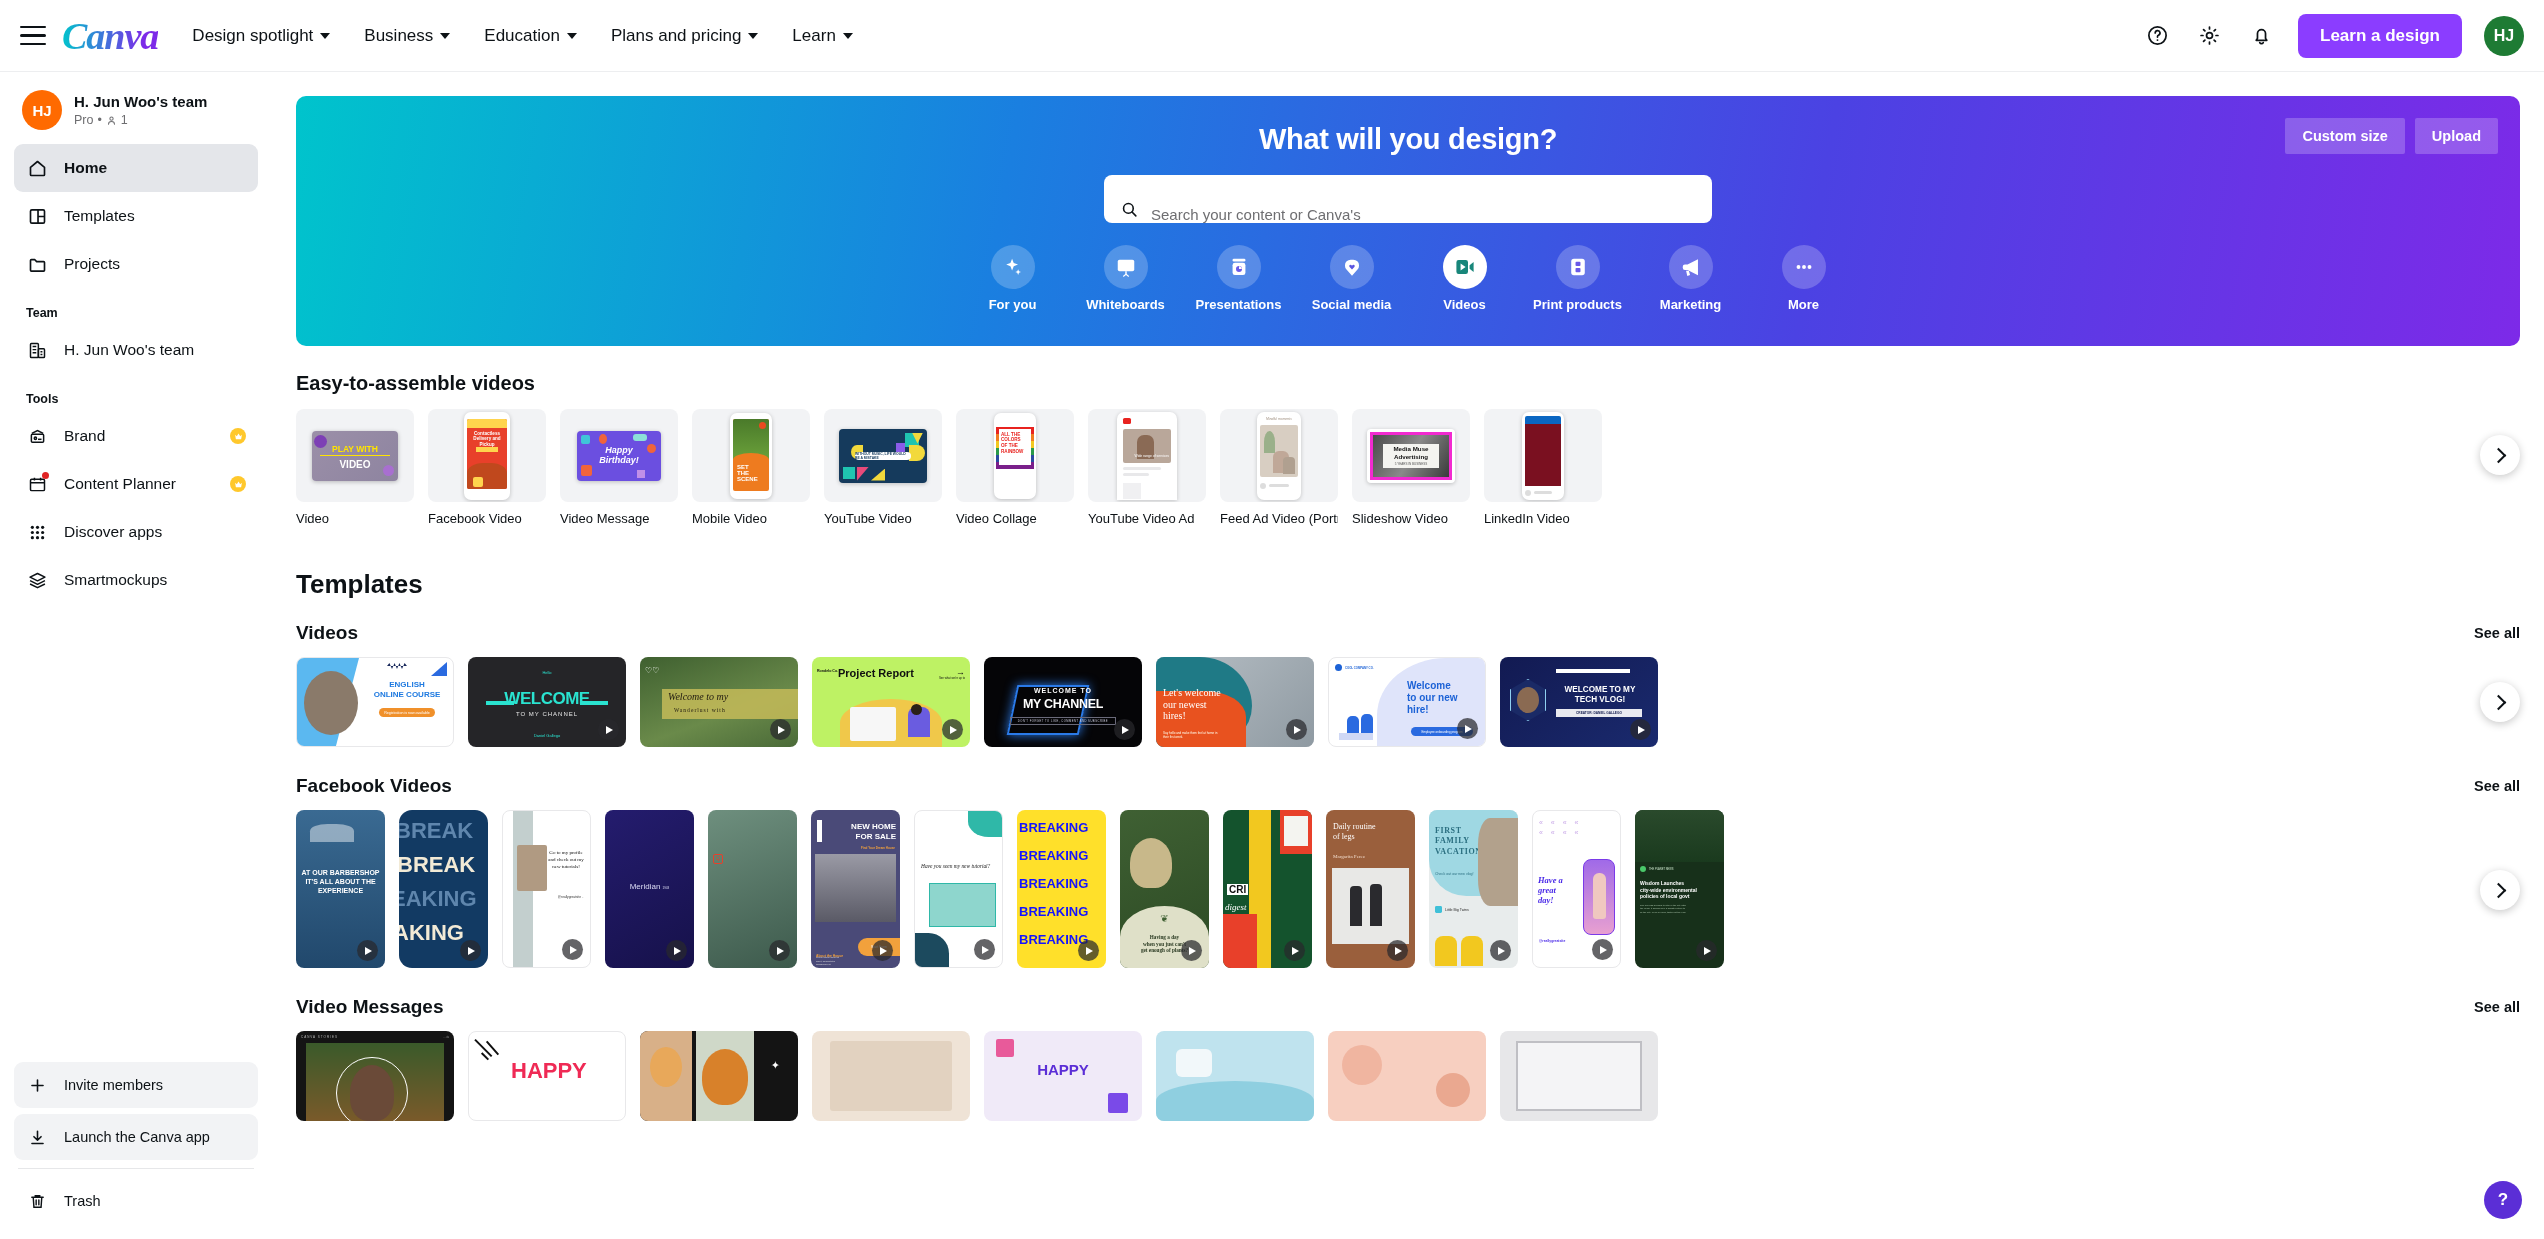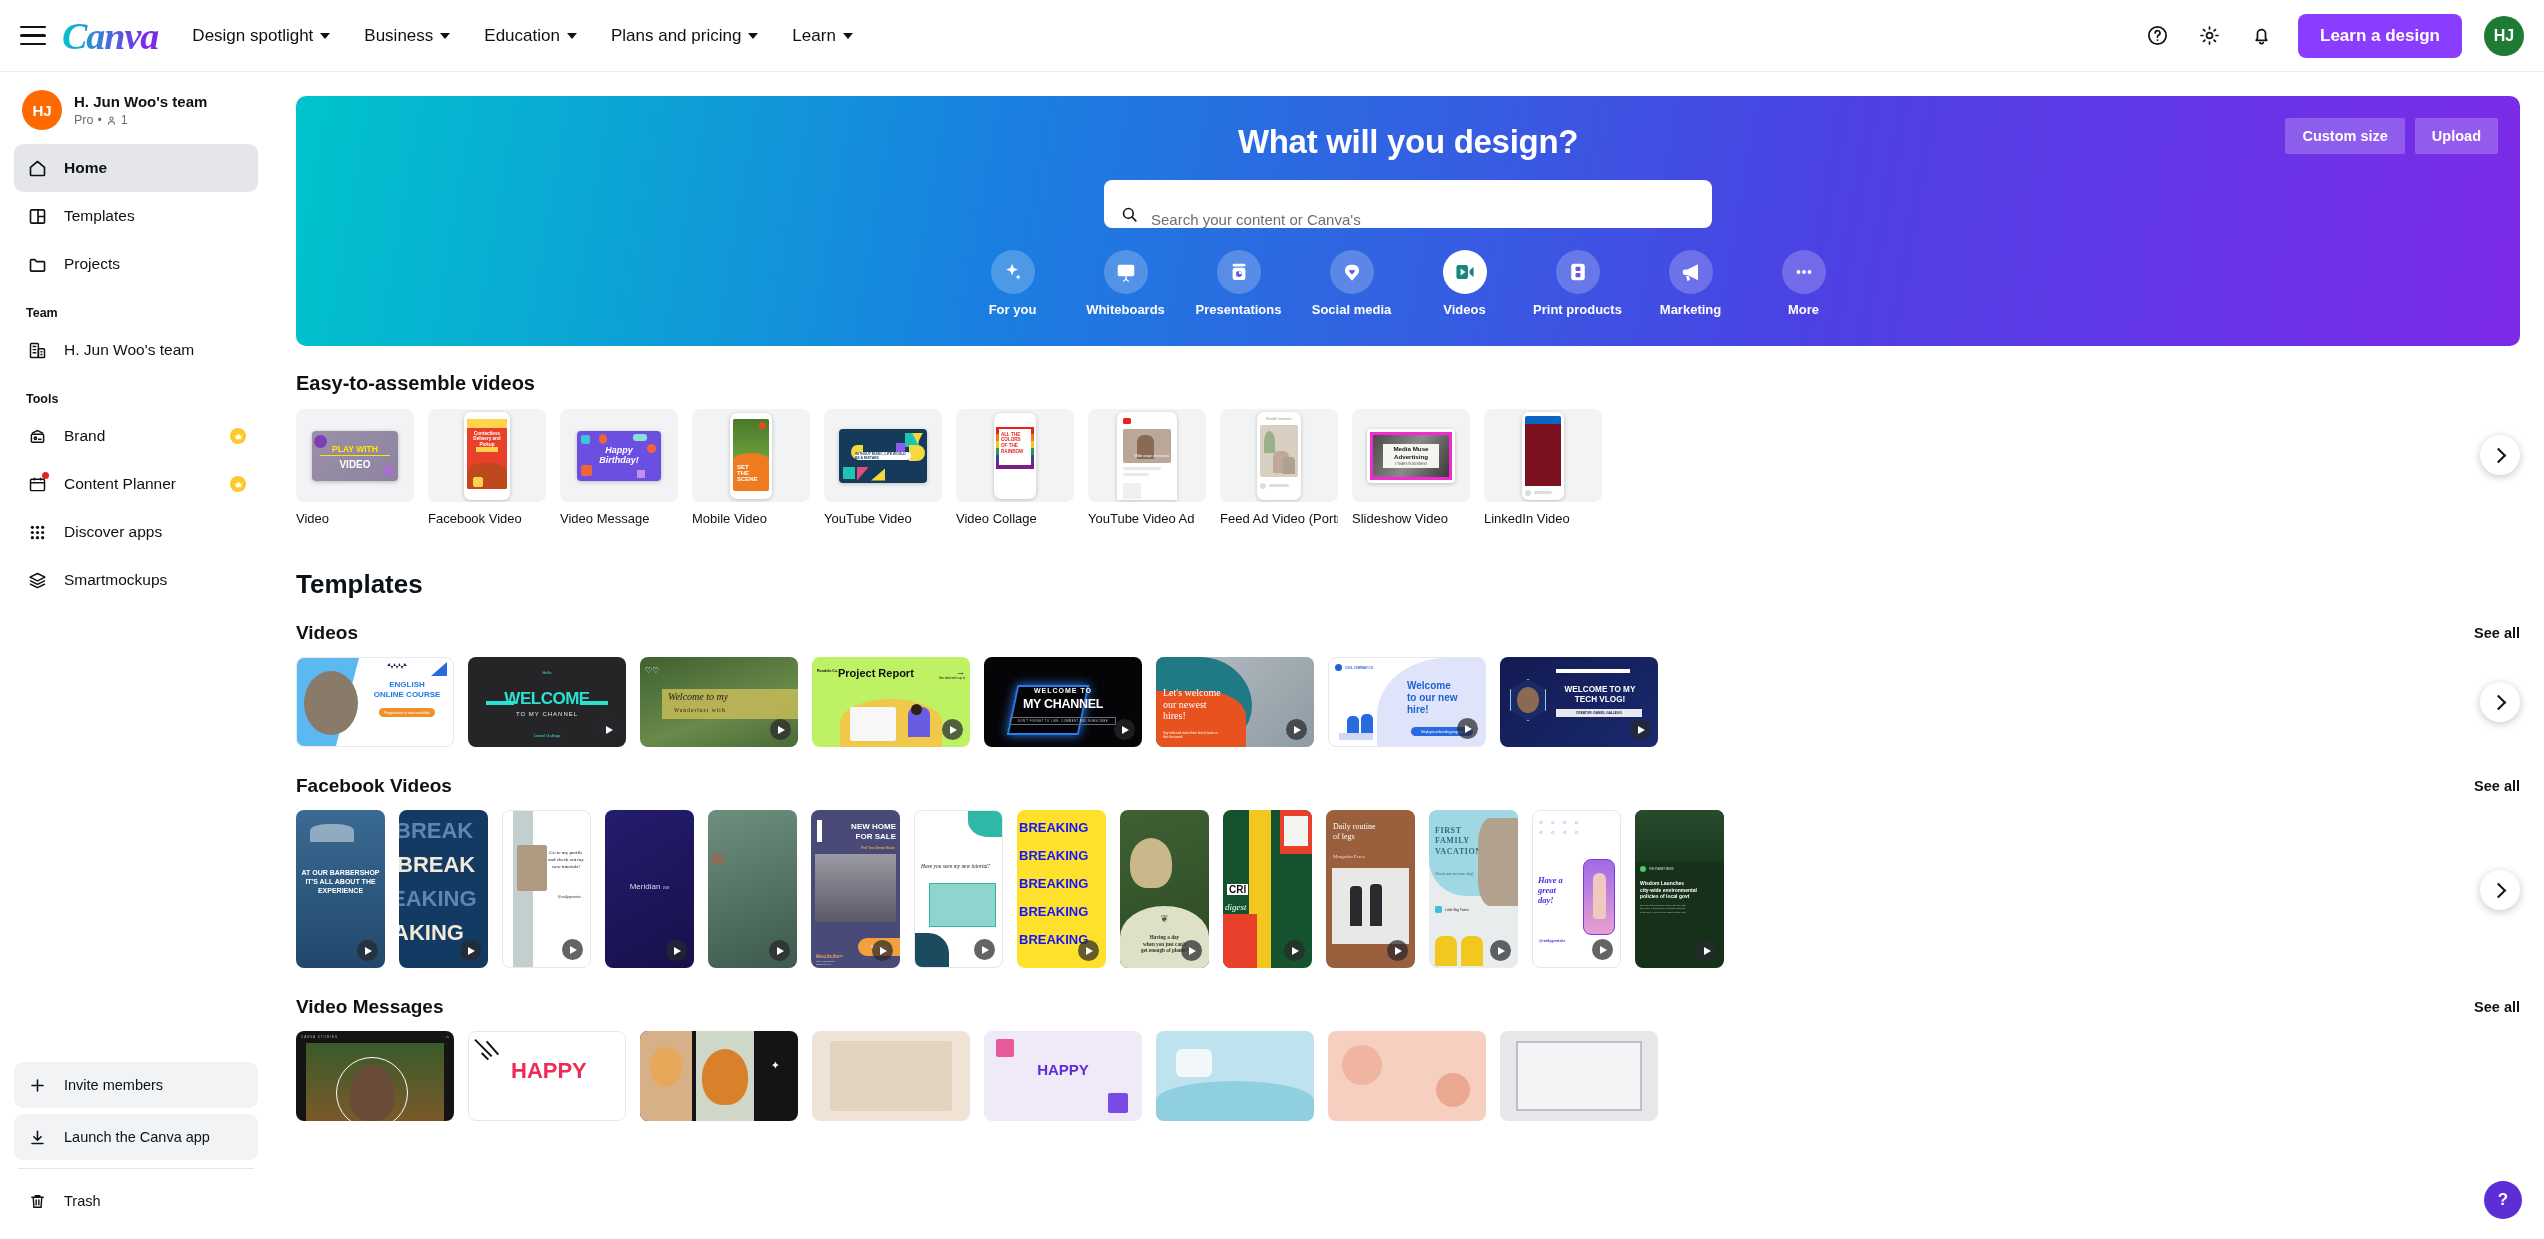--- a/index.html
+++ b/index.html
@@ -57,21 +57,21 @@
   .sidebar-bottom { margin-top: auto; padding-bottom: 14px; }
   .btn-row { display: flex; align-items: center; gap: 16px; height: 46px; padding: 0 12px;
     border-radius: 9px; background: #f2f3f5; font-size: 14.5px; cursor: pointer; margin-bottom: 6px; }
   .divider { height: 1px; background: #e6e7e9; margin: 8px 4px; }
 
   
   .main { position: absolute; top: 72px; left: 272px; width: 2272px; height: 1167px; overflow: hidden; background:#fff;}
   .hero { margin: 24px 24px 0 24px; height: 250px; border-radius: 10px;
     background: linear-gradient(100deg,#00c4cc 0%,#1a7fe0 32%, #4b42e3 68%, #7d2ae8 100%);
     position: relative; display: flex; flex-direction: column; align-items: center; }
-  .hero-title { color: #fff; font-size: 33px; font-weight: 700; margin-top: 27px; letter-spacing: -0.3px; }
+  .hero-title { color: #fff; font-size: 29px; font-weight: 700; margin-top: 27px; letter-spacing: -0.3px; }
   .search-wrap { margin-top: 19px; width: 608px; height: 48px; background: #fff; border-radius: 8px;
     display: flex; align-items: flex-end; padding: 0 16px; gap: 12px; }
   .search-wrap input { border: none; outline: none; font-size: 15px; flex: 1;
     font-family: "Liberation Sans", sans-serif; color: #0d1216; background: transparent; }
   .search-wrap input::placeholder { color: #6e6e71; }
   .hero-btns { position: absolute; top: 22px; right: 22px; display: flex; gap: 10px; }
   .hero-btn { background: rgba(255,255,255,0.22); color: #fff; font-size: 14.5px; font-weight: 700;
     padding: 10px 17px; border-radius: 2px; border: none; cursor: pointer;
     font-family: "Liberation Sans", sans-serif; }
   .cats { display: flex; gap: 0; margin-top: 22px; }
@@ -669,21 +669,21 @@
   <div class="row-head">
     <h3>Facebook Videos</h3>
     <span class="see-all">See all</span>
   </div>
   <div class="strip" style="height:164px;position:relative;">
     <div class="fb-card" style="background:linear-gradient(#3a6a92,#21486c);">
       <div style="position:absolute;left:0;right:0;top:58px;text-align:center;color:#fff;font-size:7px;font-weight:700;line-height:1.3;">AT OUR BARBERSHOP<br>IT'S ALL ABOUT THE<br>EXPERIENCE</div>
       <div style="position:absolute;left:14px;top:14px;width:44px;height:18px;background:rgba(255,255,255,.45);border-radius:40% 40% 0 0;"></div>
       <div class="play"></div>
     </div>
-    <div class="fb-card" style="background:#123a63;">
+    <div class="fb-card" style="background:#123a63;border-radius:13px;">
       <div style="position:absolute;left:-4px;top:8px;color:#5f86ad;font-size:22px;font-weight:700;">BREAK</div>
       <div style="position:absolute;left:-2px;top:42px;color:#f2ead6;font-size:22px;font-weight:700;">BREAK</div>
       <div style="position:absolute;left:-8px;top:76px;color:#5f86ad;font-size:22px;font-weight:700;">EAKING</div>
       <div style="position:absolute;left:-6px;top:110px;color:#f2ead6;font-size:22px;font-weight:700;">AKING</div>
       <div class="play"></div>
     </div>
     <div class="fb-card" style="background:#fff;border:1px solid #e8e8ea;">
       <div style="position:absolute;left:10px;top:0;bottom:0;width:20px;background:#c3cfce;"></div>
       <div style="position:absolute;left:14px;top:34px;width:30px;height:46px;background:#b09a82;border-radius:2px;"></div>
       <div style="position:absolute;right:4px;top:38px;width:40px;text-align:center;color:#101010;font-size:5px;font-family:'Liberation Serif',serif;line-height:1.4;">Go to my profile and check out my new tutorials!</div>

